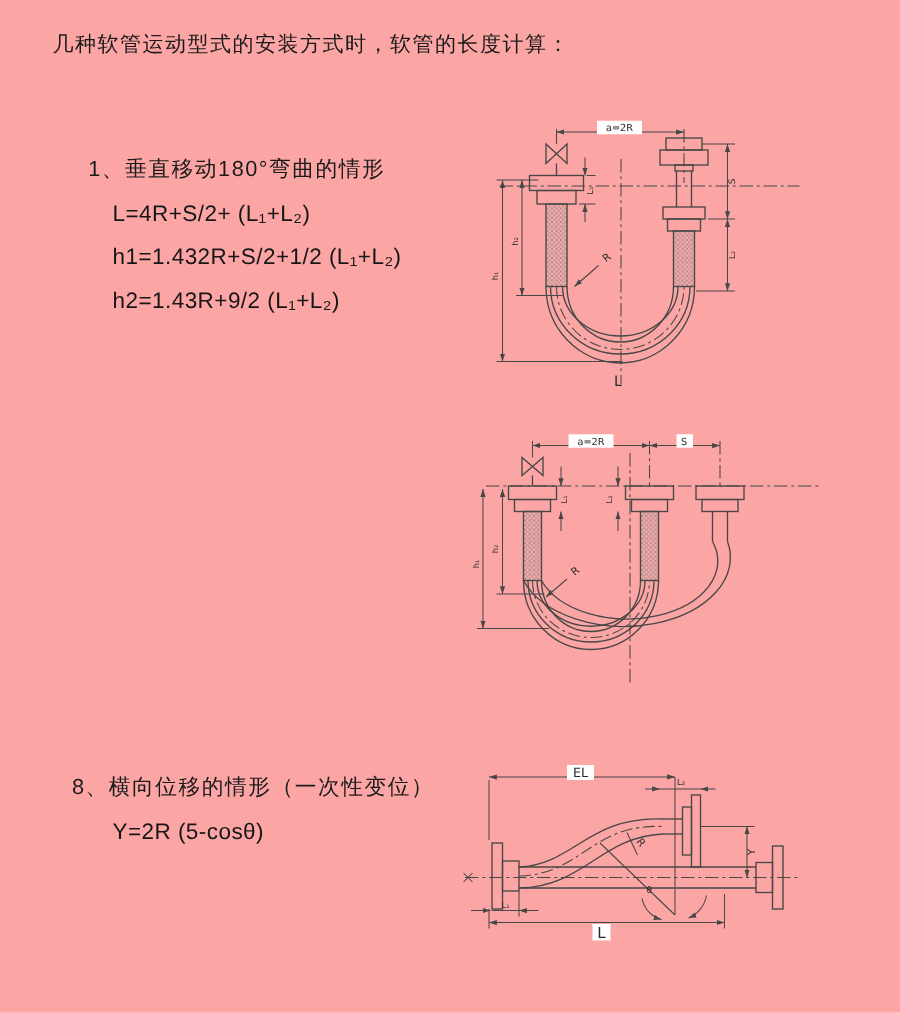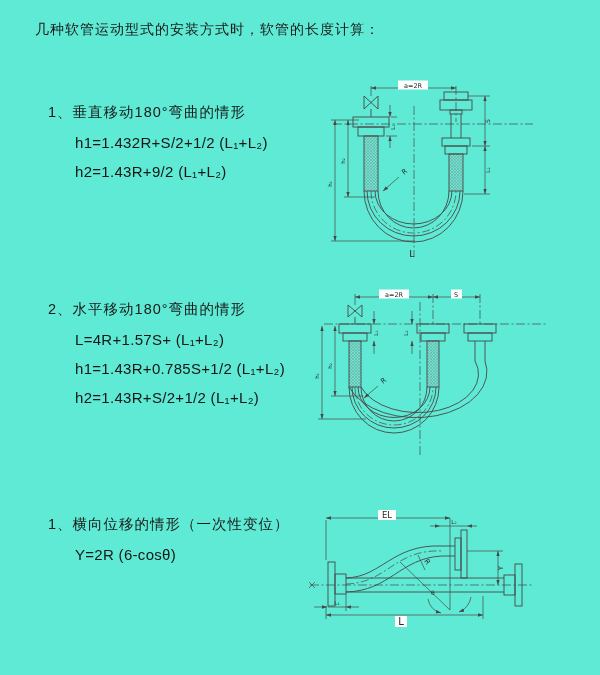--- a/index.html
+++ b/index.html
@@ -1,19 +1,19 @@
 <!DOCTYPE html>
 <html><head>
 <meta charset="utf-8">
 <style>
   html,body{margin:0;padding:0;}
   body{width:600px;height:675px;background:#ffffff;font-family:"Liberation Sans","DejaVu Sans",sans-serif;position:relative;overflow:hidden;color:#1f1f1f;}
-  .page{position:absolute;inset:0;background:#5eead4;}
+  .page{position:absolute;inset:0;background:#fca5a5;}
   .doc-title{position:absolute;left:35px;top:21px;font-size:14px;letter-spacing:1px;color:#1a1a1a;white-space:nowrap;}
-  .sec{position:absolute;left:48px;}
+  .sec{position:absolute;left:48px;text-align:center;}
   .sec-heading{font-size:14.5px;letter-spacing:1px;color:#1a1a1a;white-space:nowrap;}
   .formula{font-size:15px;margin-left:27px;height:29px;display:flex;align-items:flex-end;color:#161616;white-space:nowrap;letter-spacing:0.3px;}
   .sec1{top:103px;}
   .sec2{top:300px;}
   .sec3{top:515px;}
   .sec1 .formula:first-of-type,.sec2 .formula:first-of-type,.sec3 .formula:first-of-type{margin-top:6px;}
   .dia{position:absolute;}
   .dia1{left:311px;top:76px;}
   .dia2{left:308px;top:284px;}
   .dia3{left:300px;top:502px;}
@@ -21,34 +21,29 @@
 </style>
 </head>
 <body>
 
 <div class="page">
 
   <div class="doc-title">几种软管运动型式的安装方式时，软管的长度计算：</div>
 
   <div class="sec sec1">
     <div class="sec-heading">1、垂直移动180°弯曲的情形</div>
+    <div class="formula">L=4R+S/2+ (L₁+L₂)</div>
     <div class="formula">h1=1.432R+S/2+1/2 (L₁+L₂)</div>
     <div class="formula">h2=1.43R+9/2 (L₁+L₂)</div>
   </div>
 
-  <div class="sec sec2">
-    <div class="sec-heading">2、水平移动180°弯曲的情形</div>
-    <div class="formula">L=4R+1.57S+ (L₁+L₂)</div>
-    <div class="formula">h1=1.43R+0.785S+1/2 (L₁+L₂)</div>
-    <div class="formula">h2=1.43R+S/2+1/2 (L₁+L₂)</div>
-  </div>
 
   <div class="sec sec3">
-    <div class="sec-heading">1、横向位移的情形（一次性变位）</div>
-    <div class="formula">Y=2R (6-cosθ)</div>
+    <div class="sec-heading">8、横向位移的情形（一次性变位）</div>
+    <div class="formula">Y=2R (5-cosθ)</div>
   </div>
 
   <svg class="dia dia1" width="285" height="185" viewBox="0 0 285 185">
     <defs>
       <marker id="arA" viewBox="0 0 8 6" refX="7.5" refY="3" markerWidth="8" markerHeight="6" orient="auto-start-reverse">
         <path d="M0,0.5 L7.5,3 L0,5.5 Z" fill="#474747"></path>
       </marker>
       <pattern id="htA" width="3" height="3" patternUnits="userSpaceOnUse">
         <path d="M0,3 L3,0 M0,0 L3,3" stroke="#909090" stroke-width="0.5"></path>
       </pattern>

